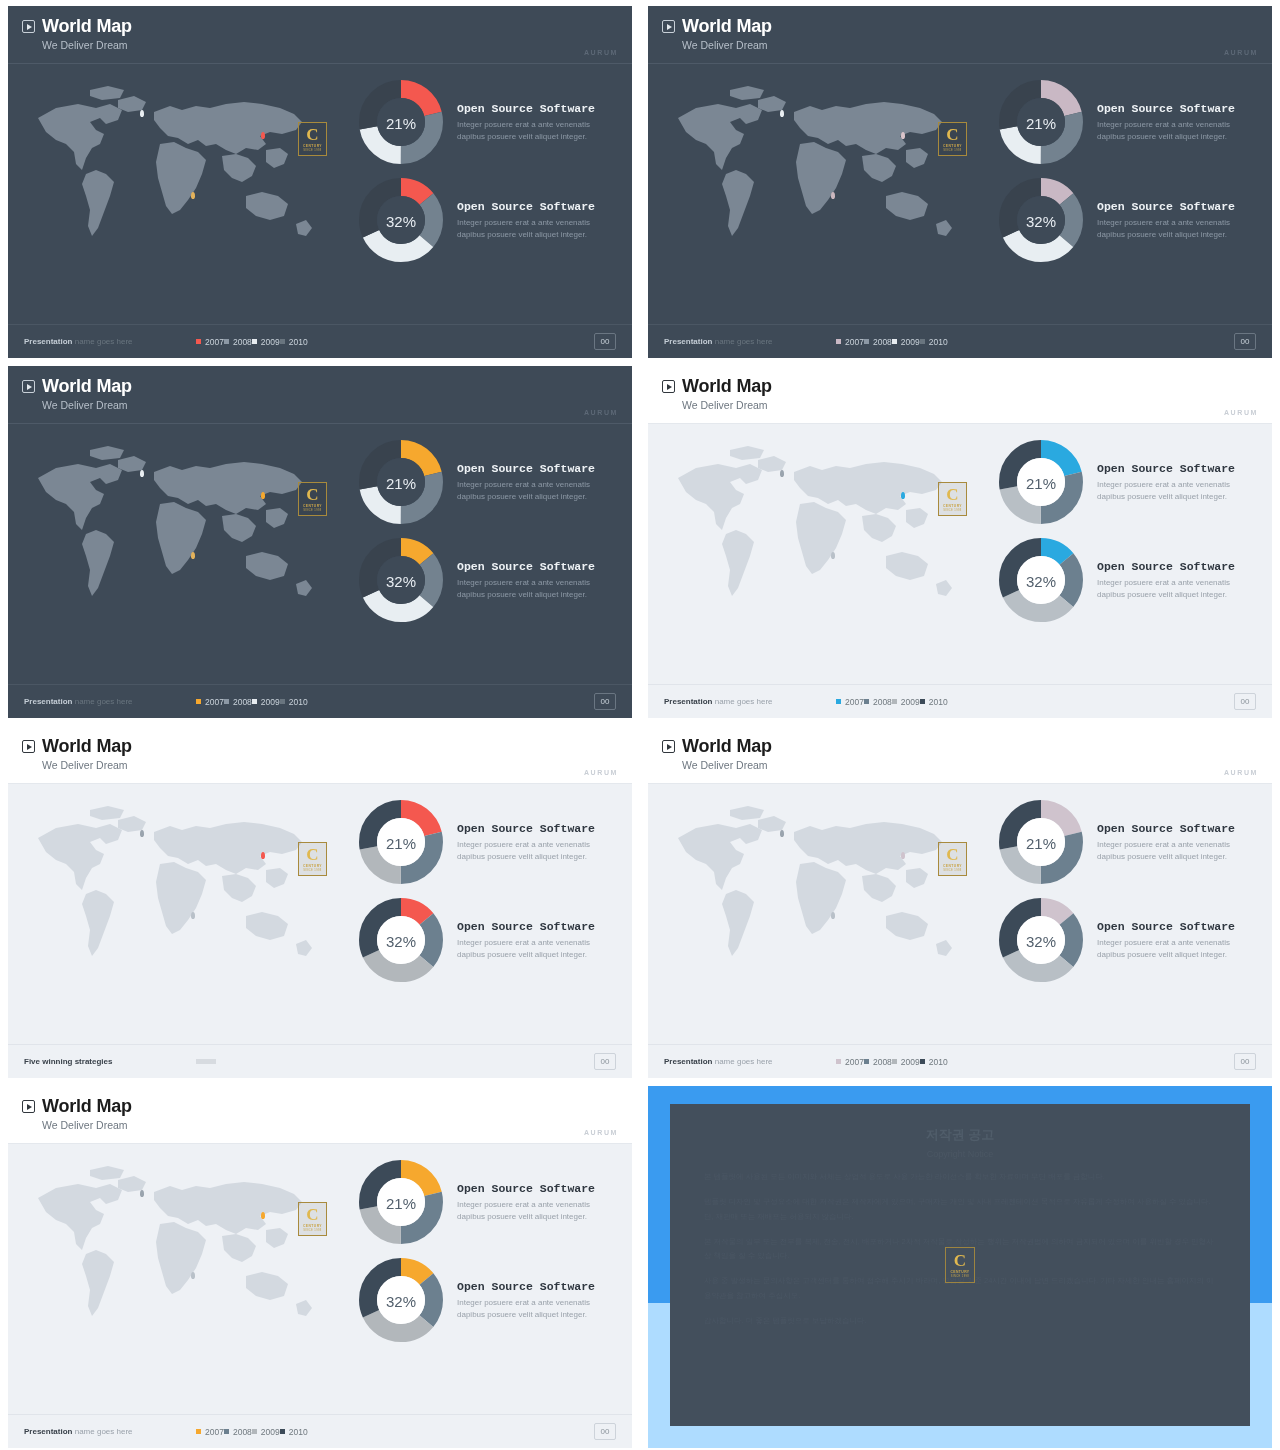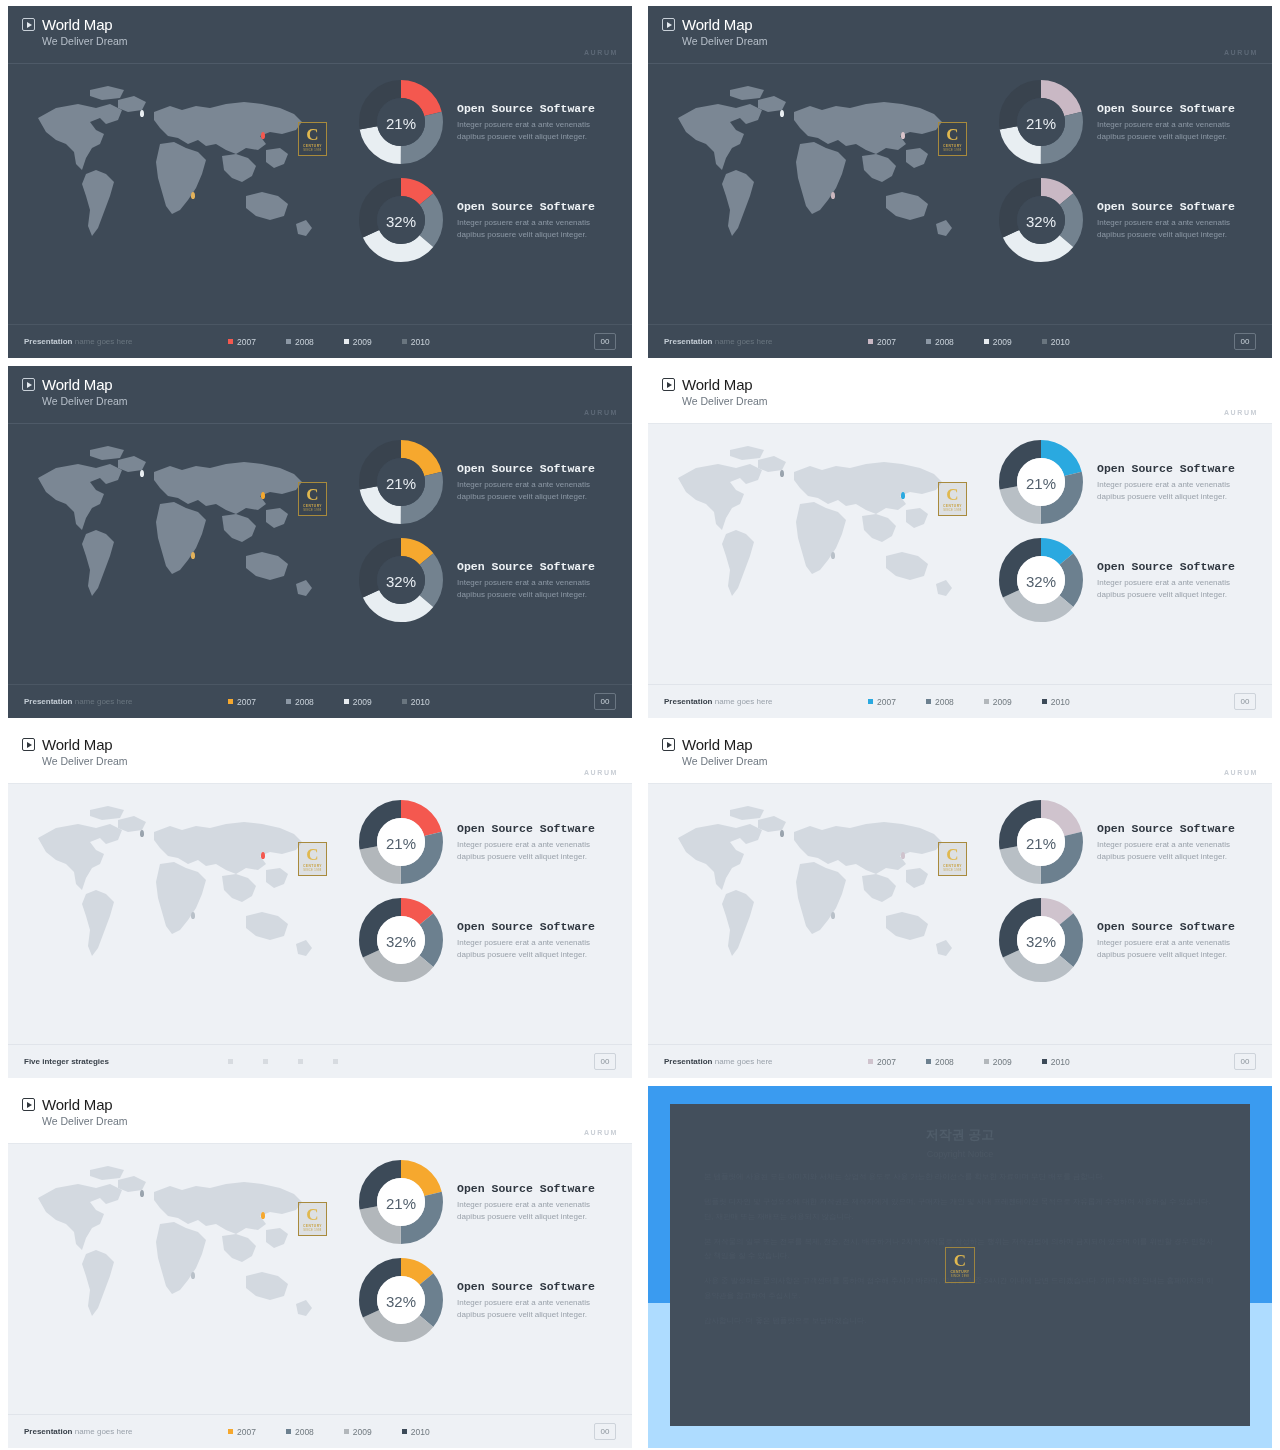--- a/index.html
+++ b/index.html
@@ -68,21 +68,21 @@
   }
   .hdr-row { display:flex; align-items:center; gap:7px; }
   .play-box {
     width:13px; height:13px; border:1px solid; border-radius:2px;
     display:flex; align-items:center; justify-content:center;
   }
   .play-tri {
     width:0;height:0;border-top:3px solid transparent;border-bottom:3px solid transparent;
     border-left:5px solid; margin-left:1px;
   }
-  .hdr-title { font-size:15px; font-weight:normal; letter-spacing:-0.2px; }
+  .hdr-title { font-size:18px; font-weight:bold; letter-spacing:-0.2px; }
   .hdr-sub { font-size:10.5px; margin:2px 0 0 20px; }
   .brand { position:absolute; right:14px; bottom:7px; font-size:7px; letter-spacing:1.6px; font-weight:bold; }
 
   
   .body { flex:1 1 auto; position:relative; display:flex; align-items:flex-start; }
   .map-wrap { position:relative; width:345px; height:100%; padding-top:14px; padding-left:22px; }
   .map-svg { width:318px; height:190px; display:block; }
   .pin { position:absolute; width:4px; height:7px; border-radius:50% 50% 50% 50% / 60% 60% 40% 40%; }
   .pin:after { content:""; position:absolute; left:1px; top:5px; width:2px; height:3px; border-left:1px solid transparent; }
   .logo-badge {
@@ -101,23 +101,23 @@
   .donut { width:84px; height:84px; flex:0 0 84px; }
   .pct { font-size:15px; text-anchor:middle; dominant-baseline:central; font-family:"Liberation Sans", sans-serif; }
   .dtitle { font-size:11.5px; font-weight:bold; margin-bottom:4px;font-family:Liberation Mono, monospace; }
   .dtext { font-size:8px; line-height:1.45; max-width:140px; }
 
   
   .ftr {
     height:34px; flex:0 0 34px; display:flex; align-items:center;
     padding:0 16px; font-size:8px;
   }
-  .ftr-name { width:204px; }
+  .ftr-name { width:172px; }
   .ftr-strong { font-weight:bold; }
-  .legend { display:flex; gap:30px; flex:1 1 auto; }
+  .legend { display:flex; flex:1 1 auto; }
   .leg { display:flex; align-items:center; gap:4px; }
   .leg-sw { width:5px; height:5px; display:block; }
   .leg-lbl { font-size:8.5px; }
   .pagebox {
     width:22px; height:17px; border-radius:2px; font-size:8px;
     display:flex; align-items:center; justify-content:center; margin-left:auto;
   }
 
   
   .cp-outer { width:100%; height:100%; position:relative; background:#ffffff; }
@@ -570,21 +570,21 @@
                 <text class="pct" x="42" y="43">32%</text>
               </svg>
       <div>
         <div class="dtitle">Open Source Software</div>
         <div class="dtext">Integer posuere erat a ante venenatis dapibus posuere velit aliquet integer.</div>
       </div>
             </div>
           </div>
     </div>
     <div class="ftr">
-      <div class="ftr-name"><span class="ftr-strong">Five integer strategies</span></div>
+      <div class="ftr-name"><span class="ftr-strong">Five winning strategies</span></div>
       <div class="legend">
             <div class="leg">
               <span class="leg-sw" style="background:#d7dbe0"></span>
             </div>
             <div class="leg">
               <span class="leg-sw" style="background:#d7dbe0"></span>
             </div>
             <div class="leg">
               <span class="leg-sw" style="background:#d7dbe0"></span>
             </div>

